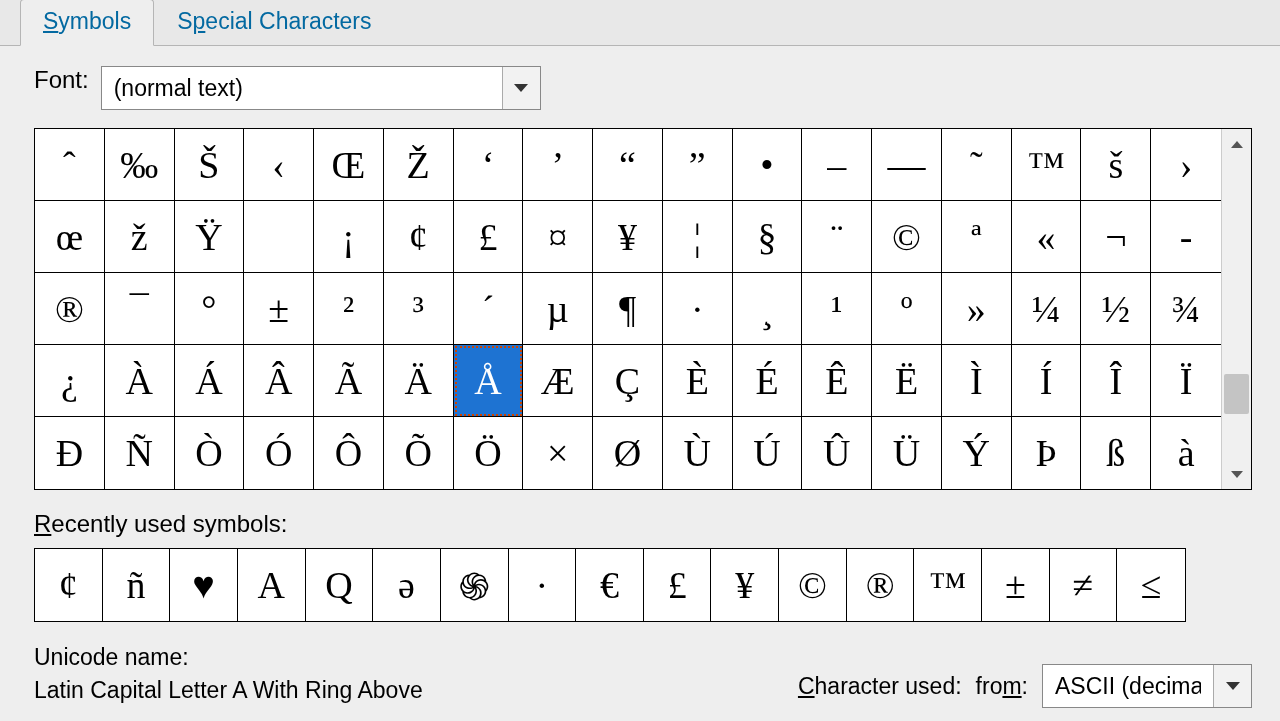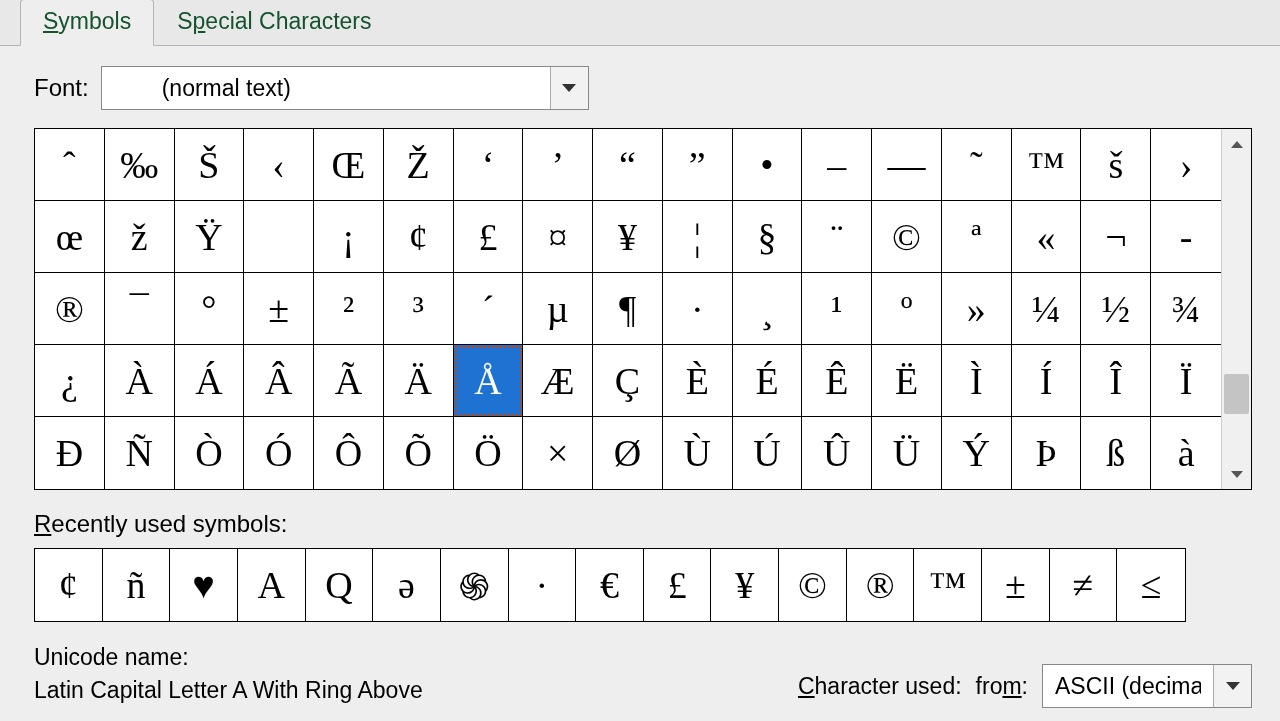--- a/index.html
+++ b/index.html
@@ -26,38 +26,38 @@
     border-bottom: 1px solid #b5b5b5;
     background: #e8e8e8;
   }
   .tab {
     padding: 8px 22px 10px 22px;
     font-size: 23px;
     border: 1px solid transparent;
     border-bottom: none;
     position: relative;
     cursor: pointer;
-    color: #14532d;
+    color: #0369a1;
   }
   .tab.active {
     background: #eeeeee;
     border: 1px solid #b5b5b5;
     border-bottom: 1px solid #eeeeee;
     margin-bottom: -1px;
     border-radius: 4px 4px 0 0;
   }
   .tab .ul { text-decoration: underline; }
   .content {
     padding: 20px 28px 14px 34px;
     background: #eeeeee;
   }
   
   .font-row {
     display: flex;
-    align-items: center;
+    align-items: flex-start;
     gap: 12px;
     margin-bottom: 18px;
   }
   .label {
     font-size: 24px;
   }
   .combo {
     display: flex;
     align-items: stretch;
     border: 1px solid #888;
@@ -213,21 +213,21 @@
     <div class="tab">
       S<span class="ul">p</span><span>ecial Characters</span>
     </div>
   </div>
 
   <div class="content">
 
     <div class="font-row">
       <span class="label"><span class="ul">F</span>ont:</span>
       <div class="combo">
-        <input type="text" style="width: 400px; margin-left: 48px;" value="(normal text)">
+        <input type="text" style="width: 400px;" value="(normal text)">
         <div class="combo-btn">
           <span class="chev-down"></span>
         </div>
       </div>
     </div>
 
     <div class="grid-wrap">
       <div class="symbol-grid" id="symbol-grid">
           <div class="symbol-cell">ˆ</div>
           <div class="symbol-cell">‰</div>

